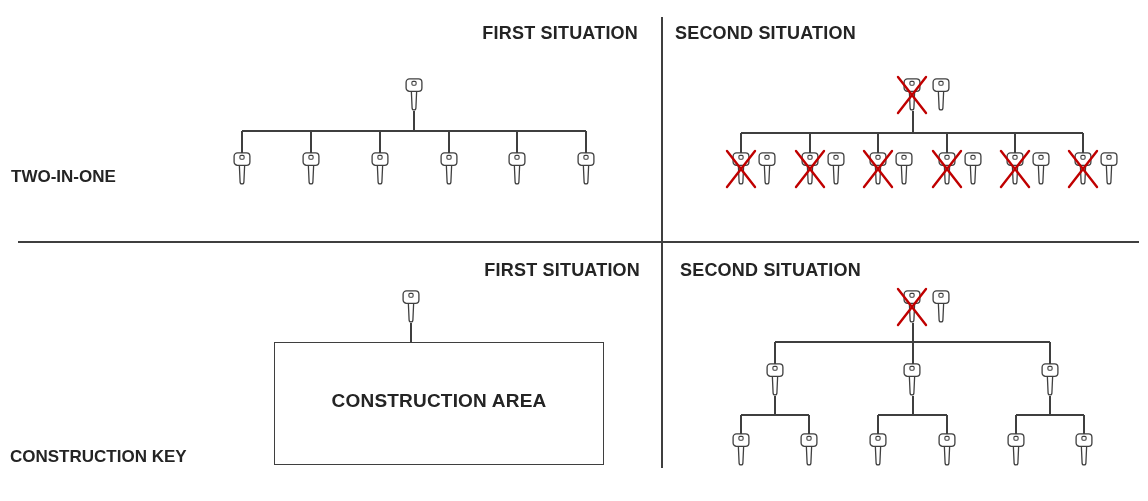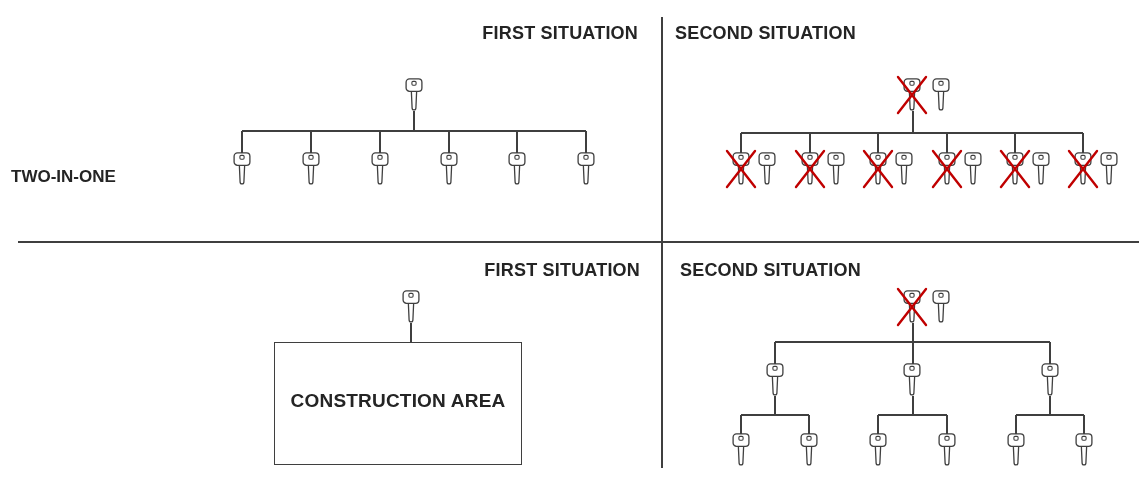--- a/index.html
+++ b/index.html
@@ -28,21 +28,21 @@
   .rl-bottom{left:10px;top:448px;}
   .vdivider{
     position:absolute;left:661px;top:17px;width:1.5px;height:451px;
     background:#3f3f3f;
   }
   .hdivider{
     position:absolute;left:18px;top:241px;width:1121px;height:1.5px;
     background:#3f3f3f;
   }
   .consbox{
-    position:absolute;left:274px;top:342px;width:248px;height:123px;
+    position:absolute;left:274px;top:342px;width:330px;height:123px;
     border:1.5px solid #3f3f3f;box-sizing:border-box;
     display:flex;align-items:center;justify-content:center;
   }
   .consbox span{
     font-size:19px;font-weight:600;color:#242424;
     letter-spacing:0.2px;white-space:nowrap;line-height:1;
     position:relative;top:-3px;
   }
   .cline{position:absolute;background:#3f3f3f;}
   .keywrap{position:absolute;width:18px;height:34px;}
@@ -55,20 +55,21 @@
 <div class="canvas">
   <div class="vdivider"></div>
   <div class="hdivider"></div>
 
   <div class="hdr hdr-tl">FIRST SITUATION</div>
   <div class="hdr hdr-tr">SECOND SITUATION</div>
   <div class="hdr hdr-bl">FIRST SITUATION</div>
   <div class="hdr hdr-br">SECOND SITUATION</div>
 
   <div class="rowlabel rl-top">TWO-IN-ONE</div>
+  <div class="rowlabel rl-bottom">CONSTRUCTION KEY</div>
 
   <div class="consbox">
     <span>CONSTRUCTION AREA</span>
   </div>
 
   <div id="trees">
       <div class="keywrap" style="left: 405px; top: 78px;">
         <svg width="18" height="34" viewBox="0 0 18 34">
           <path d="M6.3 12 L7.1 30 Q7.1 31.9 9 31.9 Q10.9 31.9 10.9 30 L11.7 12 Z" fill="#ffffff" stroke="#3f3f3f" stroke-width="1.3"></path>
           <rect x="1.1" y="0.9" width="15.8" height="12.4" rx="3.4" fill="#ffffff" stroke="#3f3f3f" stroke-width="1.3"></rect>

